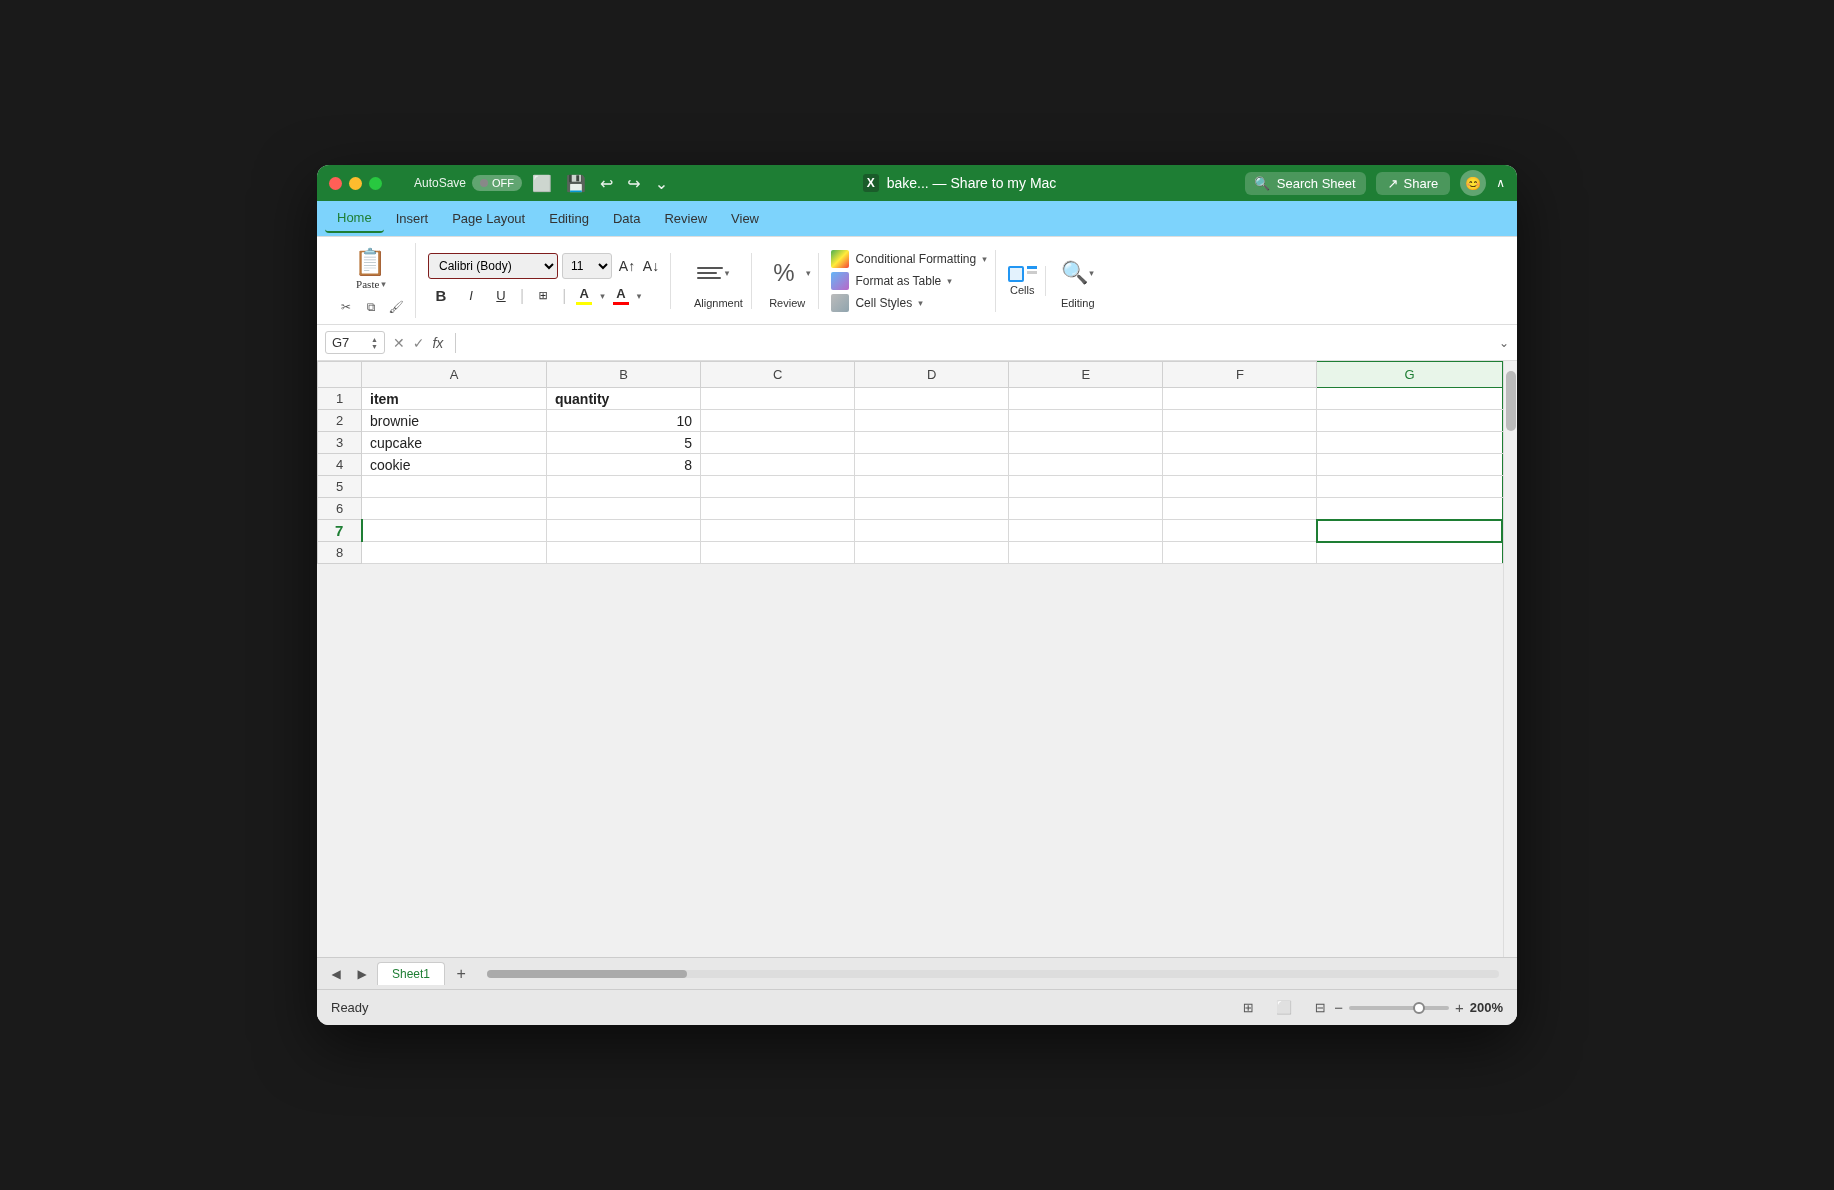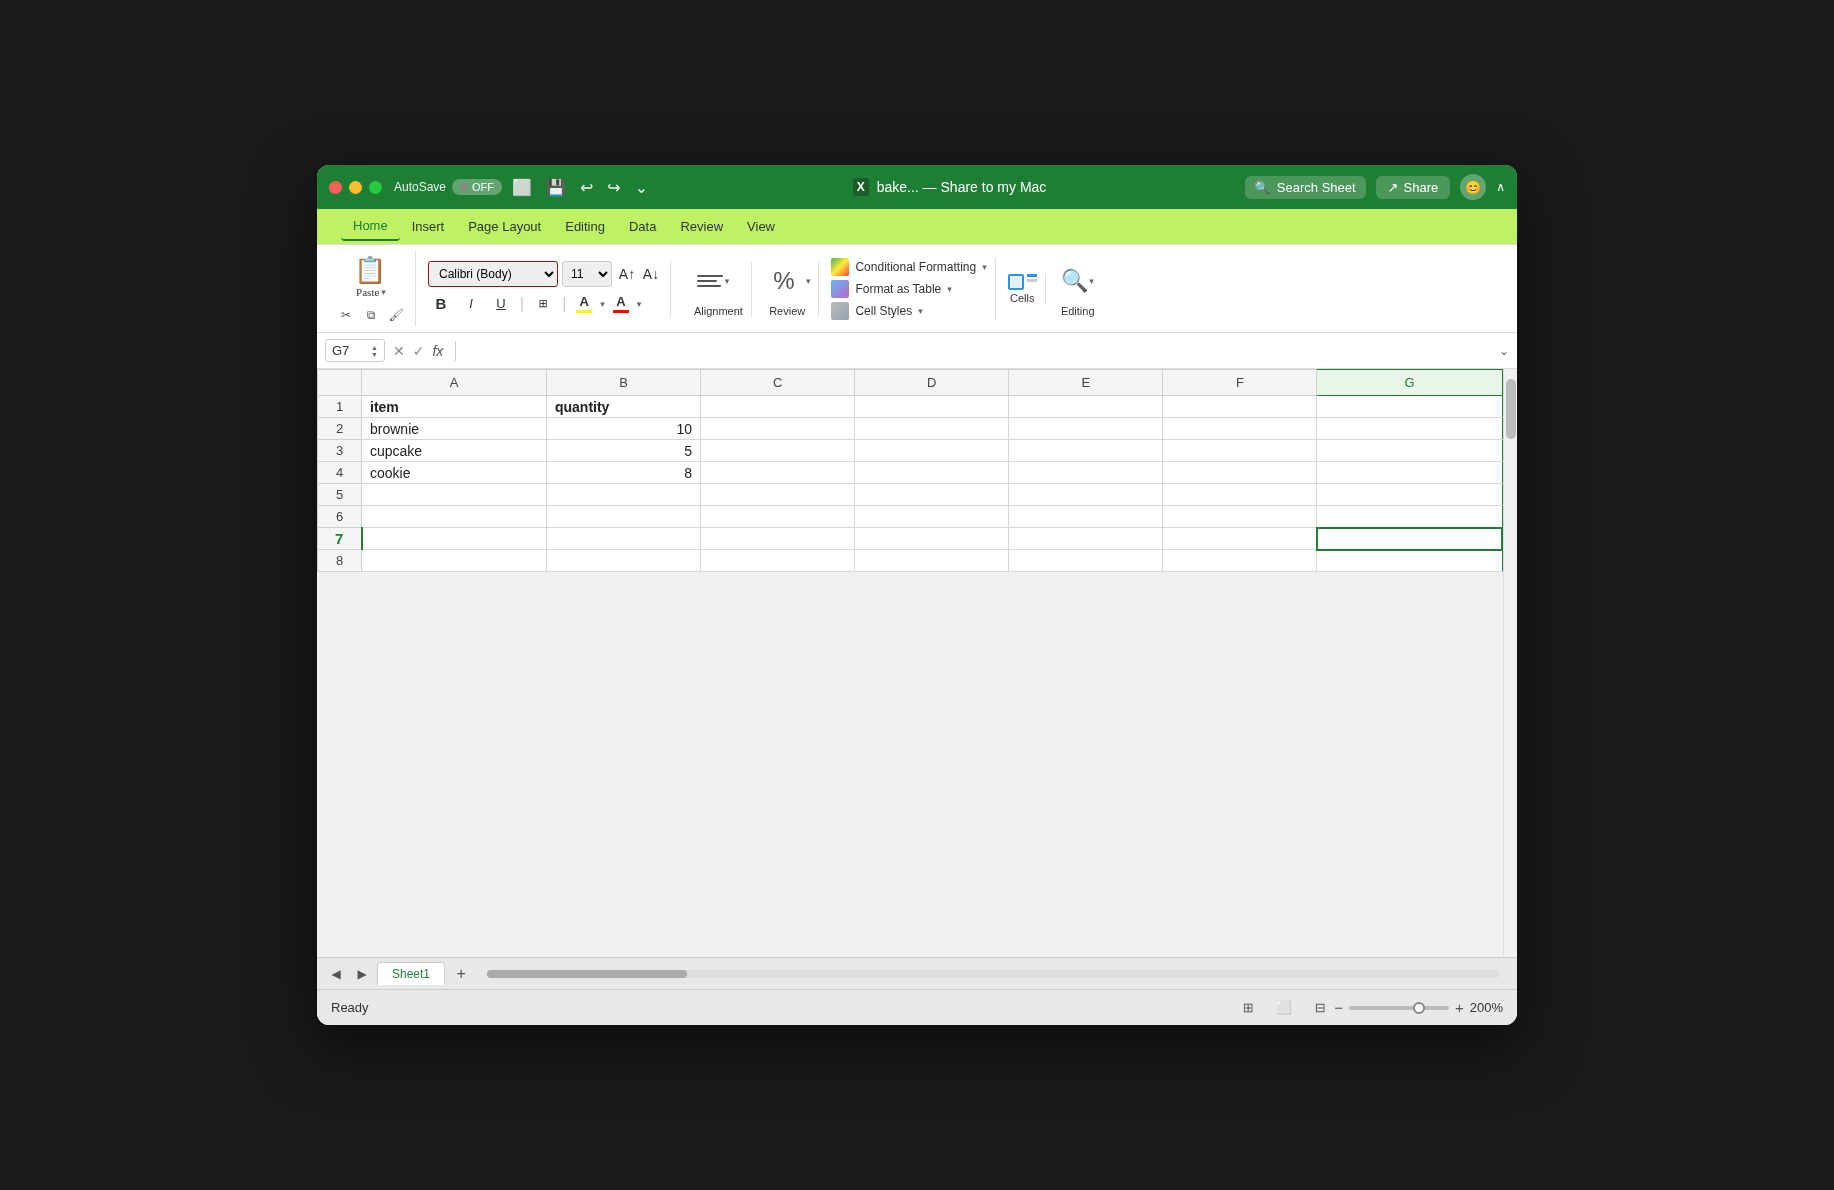--- a/index.html
+++ b/index.html
@@ -12,25 +12,25 @@
       border-radius: 12px;
       overflow: hidden;
       box-shadow: 0 20px 60px rgba(0,0,0,0.6);
       display: flex;
       flex-direction: column;
     }
 
     
     .title-bar {
       background: #1e7e34;
-      height: 44px;
+      height: 36px;
       display: flex;
       align-items: center;
       padding: 0 12px;
-      gap: 4px;
+      gap: 24px;
       flex-shrink: 0;
     }
     .traffic-lights {
       display: flex;
       gap: 7px;
       margin-right: 8px;
     }
     .tl { width: 13px; height: 13px; border-radius: 50%; }
     .tl-red { background: #ff5f57; }
     .tl-yellow { background: #febc2e; }
@@ -126,25 +126,25 @@
       width: 26px; height: 26px;
       border-radius: 50%;
       background: rgba(255,255,255,0.3);
       display: flex; align-items: center; justify-content: center;
       color: white;
       font-size: 13px;
     }
 
     
     .menu-bar {
-      background: #bef264;
+      background: #7dd3fc;
       height: 36px;
       display: flex;
       align-items: center;
-      padding: 0 24px;
+      padding: 0 8px;
       border-bottom: 1px solid #ddd;
       flex-shrink: 0;
     }
     .menu-item {
       padding: 6px 12px;
       font-size: 13px;
       color: #333;
       cursor: pointer;
       border-radius: 4px;
     }
@@ -641,21 +641,21 @@
     .zoom-slider-thumb {
       position: absolute;
       top: 50%;
       left: 70%;
       transform: translate(-50%, -50%);
       width: 12px; height: 12px;
       border-radius: 50%;
       background: white;
       border: 2px solid #888;
     }
-    .zoom-level { font-size: 13px; font-weight: 400; }
+    .zoom-level { font-size: 13px; font-weight: 700; }
   </style>
 </head>
 <body>
 
 <div class="window">
 
   <div class="title-bar">
     <div class="traffic-lights">
       <div class="tl tl-red"></div>
       <div class="tl tl-yellow"></div>

